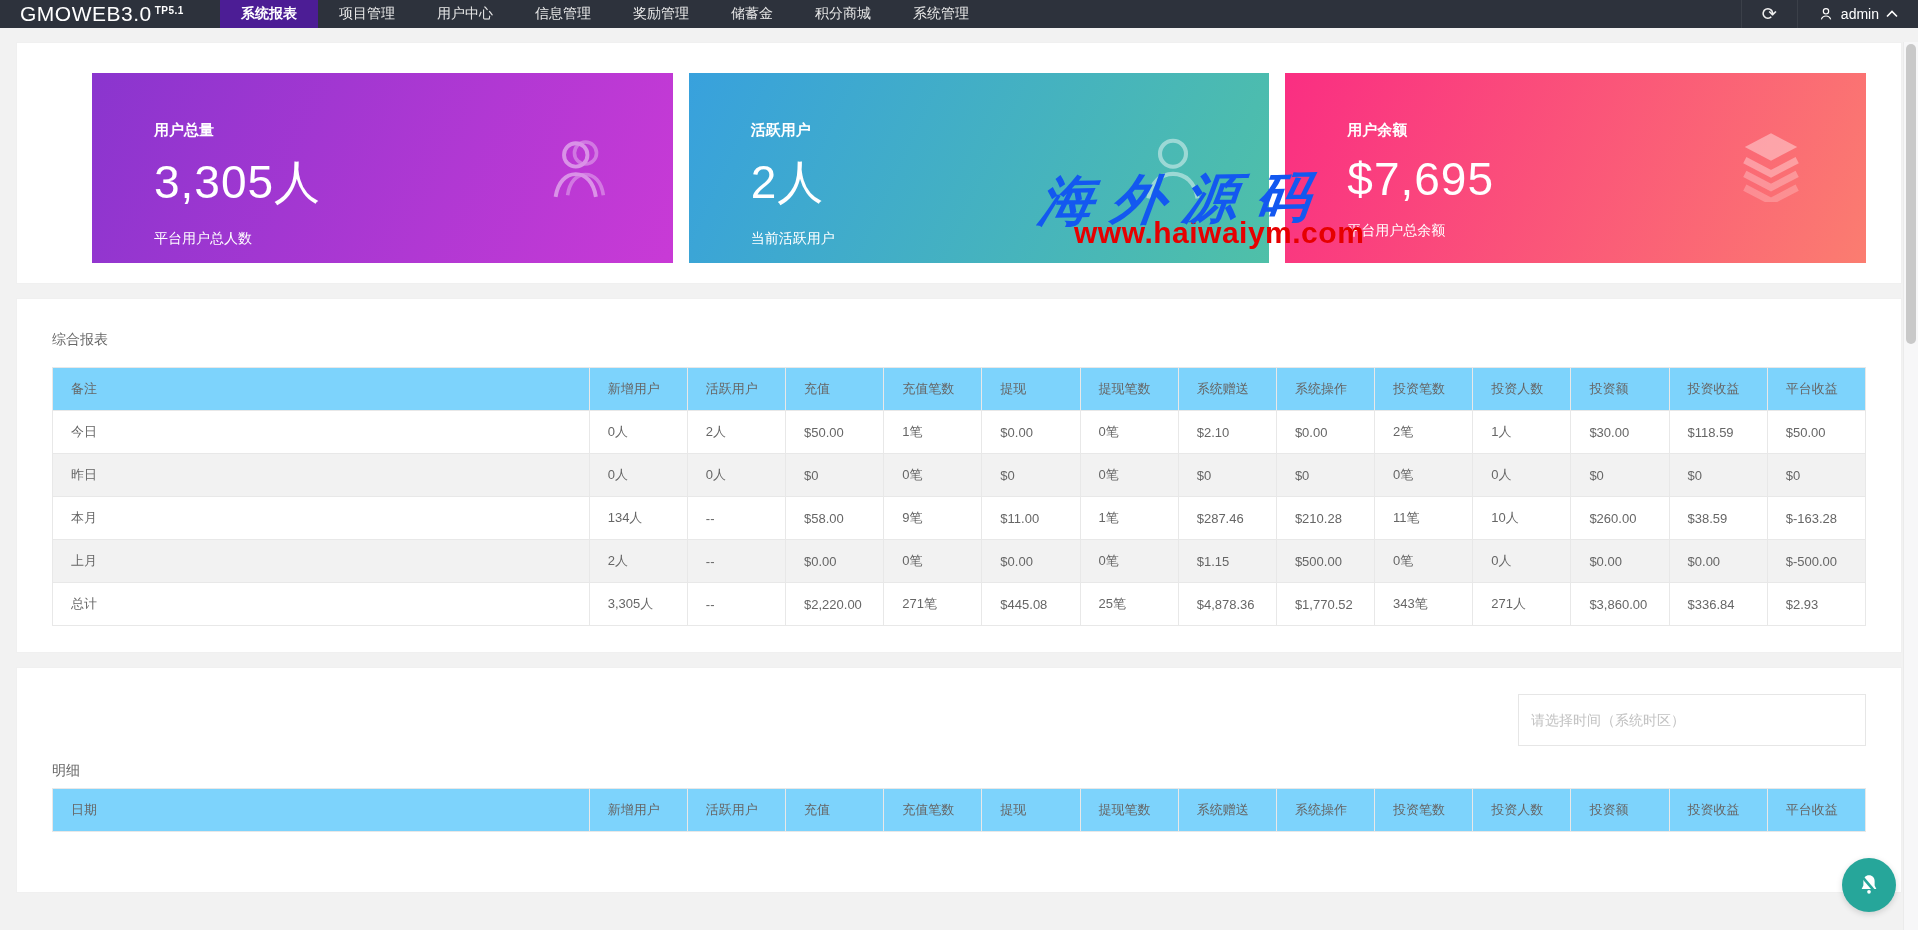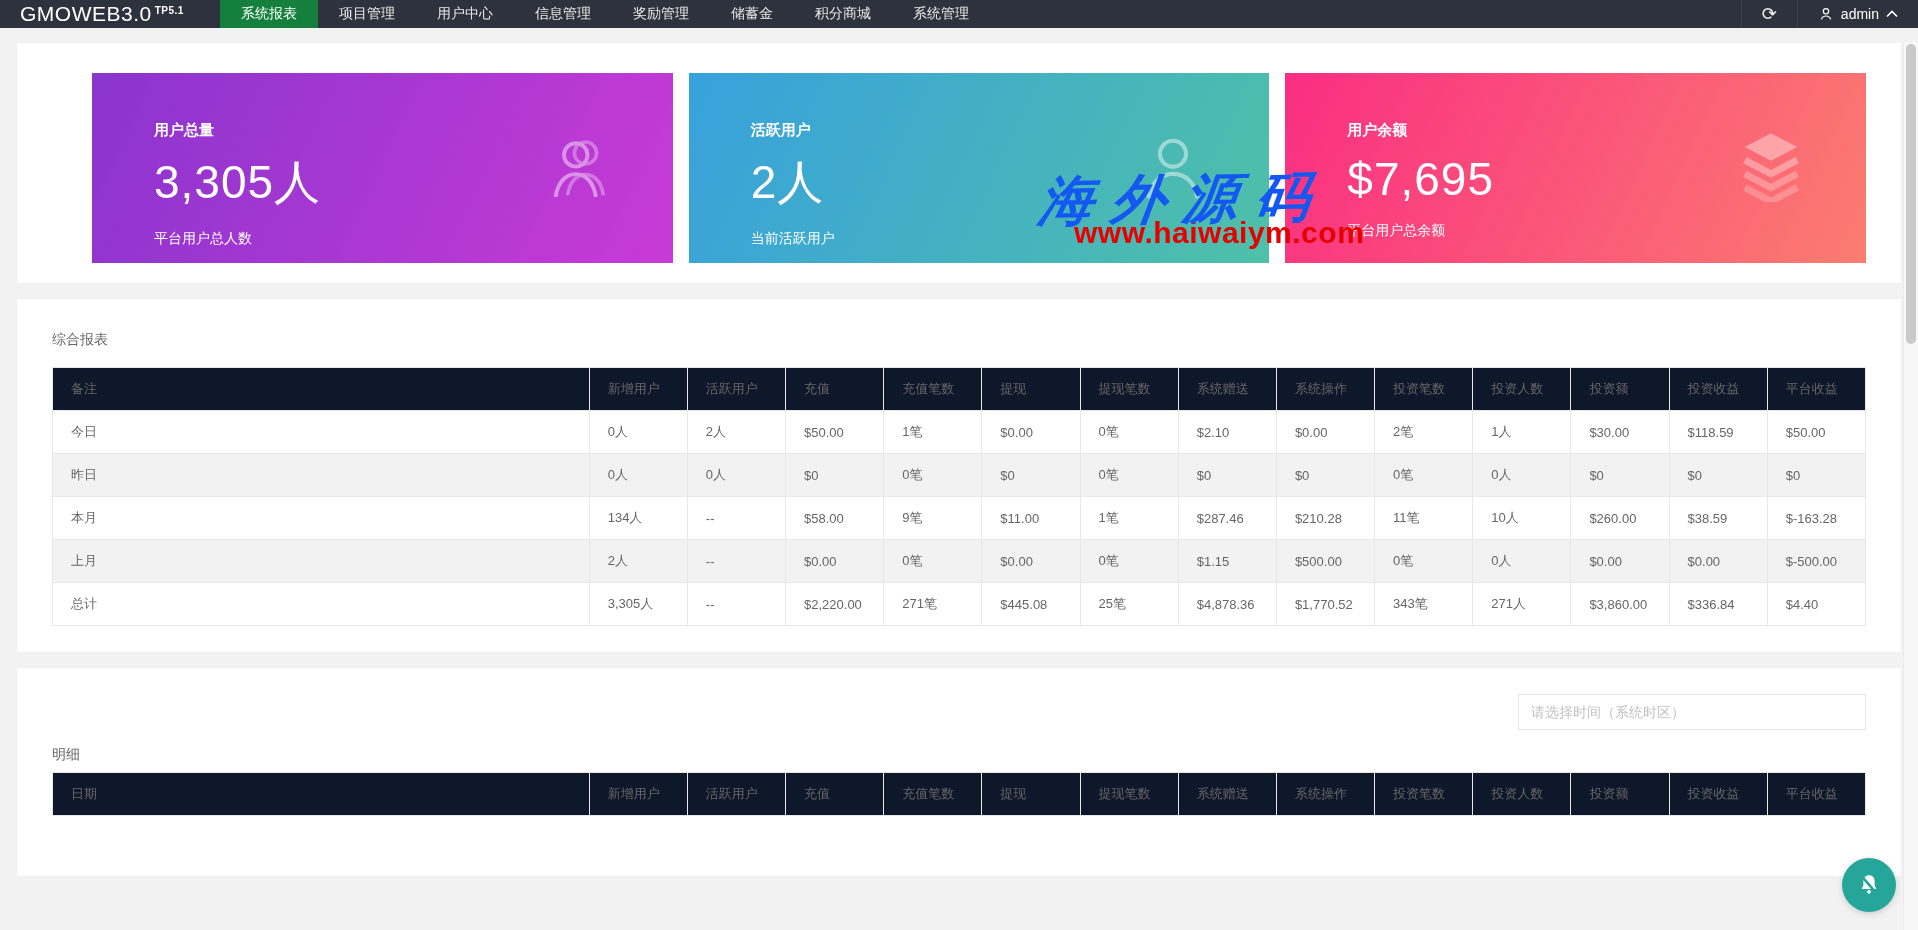--- a/index.html
+++ b/index.html
@@ -45,27 +45,27 @@
   .card-icon { position:absolute; right:55px; top:50%; transform:translateY(-50%); opacity:.45; }
 
   
   .panel-summary { padding:32px 35px 26px 35px; }
   .panel-summary .section-title { margin-bottom:18px; }
   table.data-table { width:100%; border-collapse:collapse; table-layout:fixed; font-size:13px; }
   table.data-table th, table.data-table td {
     border:1px solid #e8e8e8; text-align:left; padding:12px 18px; color:#666;
     white-space:nowrap; overflow:hidden;
   }
-  table.data-table thead th { background:#0f172a; font-weight:400; }
+  table.data-table thead th { background:#7dd3fc; font-weight:400; }
   table.data-table tbody tr:nth-child(even) { background:#f2f2f2; }
 
   
   .panel-detail { padding:26px 35px 60px 35px; }
   .filter-row { display:flex; justify-content:flex-end; }
-  .time-input { width:348px; height:36px; border:1px solid #e6e6e6; background:#fff;
+  .time-input { width:348px; height:52px; border:1px solid #e6e6e6; background:#fff;
                 padding:0 12px; font-size:14px; color:#666; outline:none;
                 font-family:"Liberation Sans","DejaVu Sans",sans-serif; }
   .time-input::placeholder { color:#c2c2c2; }
   .btn-row { display:flex; justify-content:flex-end; margin-top:16px; }
   .search-btn { height:32px; padding:0 12px; background:#fff; border:1px solid #cfcfcf;
                 font-size:14px; color:#666; cursor:pointer; display:flex; align-items:center;
                 gap:6px; font-family:"Liberation Sans","DejaVu Sans",sans-serif; }
   .panel-detail .section-title { margin:16px 0 8px 0; }
 
   
@@ -88,21 +88,21 @@
 </style>
 </head>
 <body>
 
 <div class="navbar" style="background: rgb(45, 50, 60);">
   <div class="logo">
     <span>GMOWEB3.0</span>
     <sup>TP5.1</sup>
   </div>
   <div class="nav-items" id="nav-items">
-      <div class="nav-item active" style="background: #15803d;">系统报表</div>
+      <div class="nav-item active" style="background: #4c1d95; font-weight: bold;">系统报表</div>
       <div class="nav-item">项目管理</div>
       <div class="nav-item">用户中心</div>
       <div class="nav-item">信息管理</div>
       <div class="nav-item">奖励管理</div>
       <div class="nav-item">储蓄金</div>
       <div class="nav-item">积分商城</div>
       <div class="nav-item">系统管理</div>
     </div>
   <div class="nav-right">
     <div class="nav-tool">
@@ -268,21 +268,21 @@
             <td>$2,220.00</td>
             <td>271笔</td>
             <td>$445.08</td>
             <td>25笔</td>
             <td>$4,878.36</td>
             <td>$1,770.52</td>
             <td>343笔</td>
             <td>271人</td>
             <td>$3,860.00</td>
             <td>$336.84</td>
-            <td>$4.40</td>
+            <td>$2.93</td>
           </tr>
         </tbody>
       </table>
   </div>
 
   <div class="panel panel-detail">
     <div class="filter-row">
       <input class="time-input" type="text" placeholder="请选择时间（系统时区）" style="">
     </div>
     <div class="section-title">明细</div>

